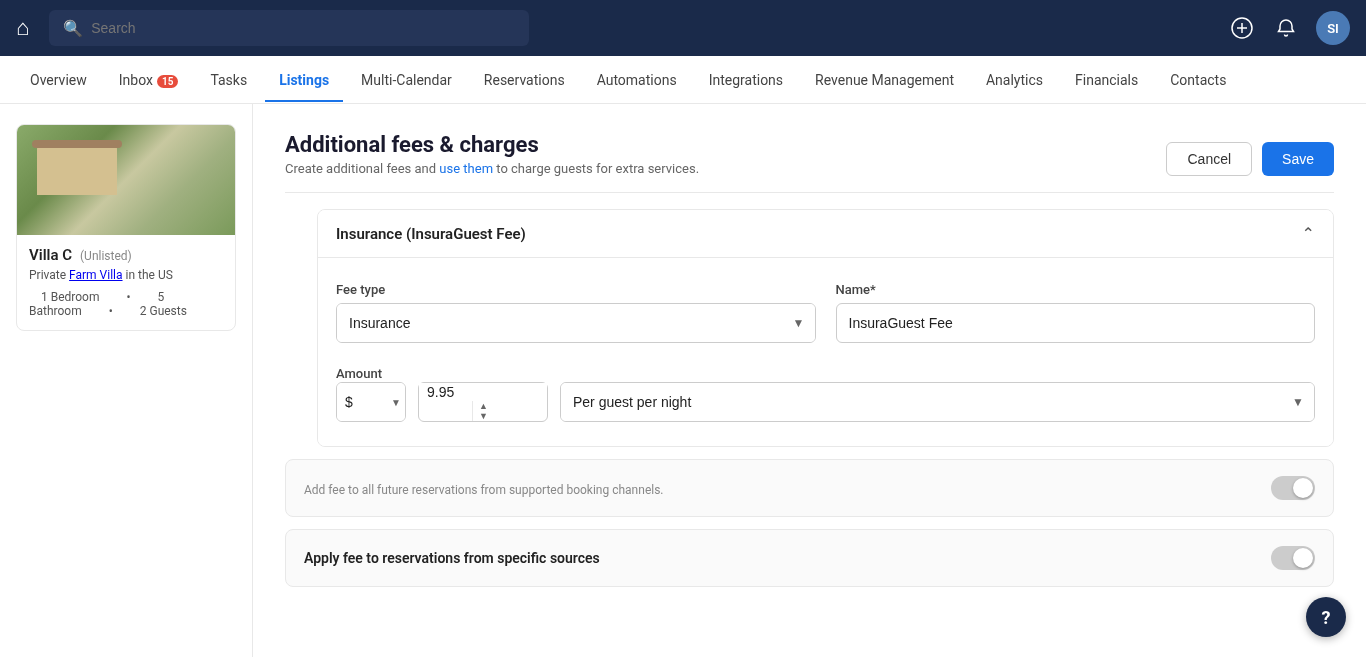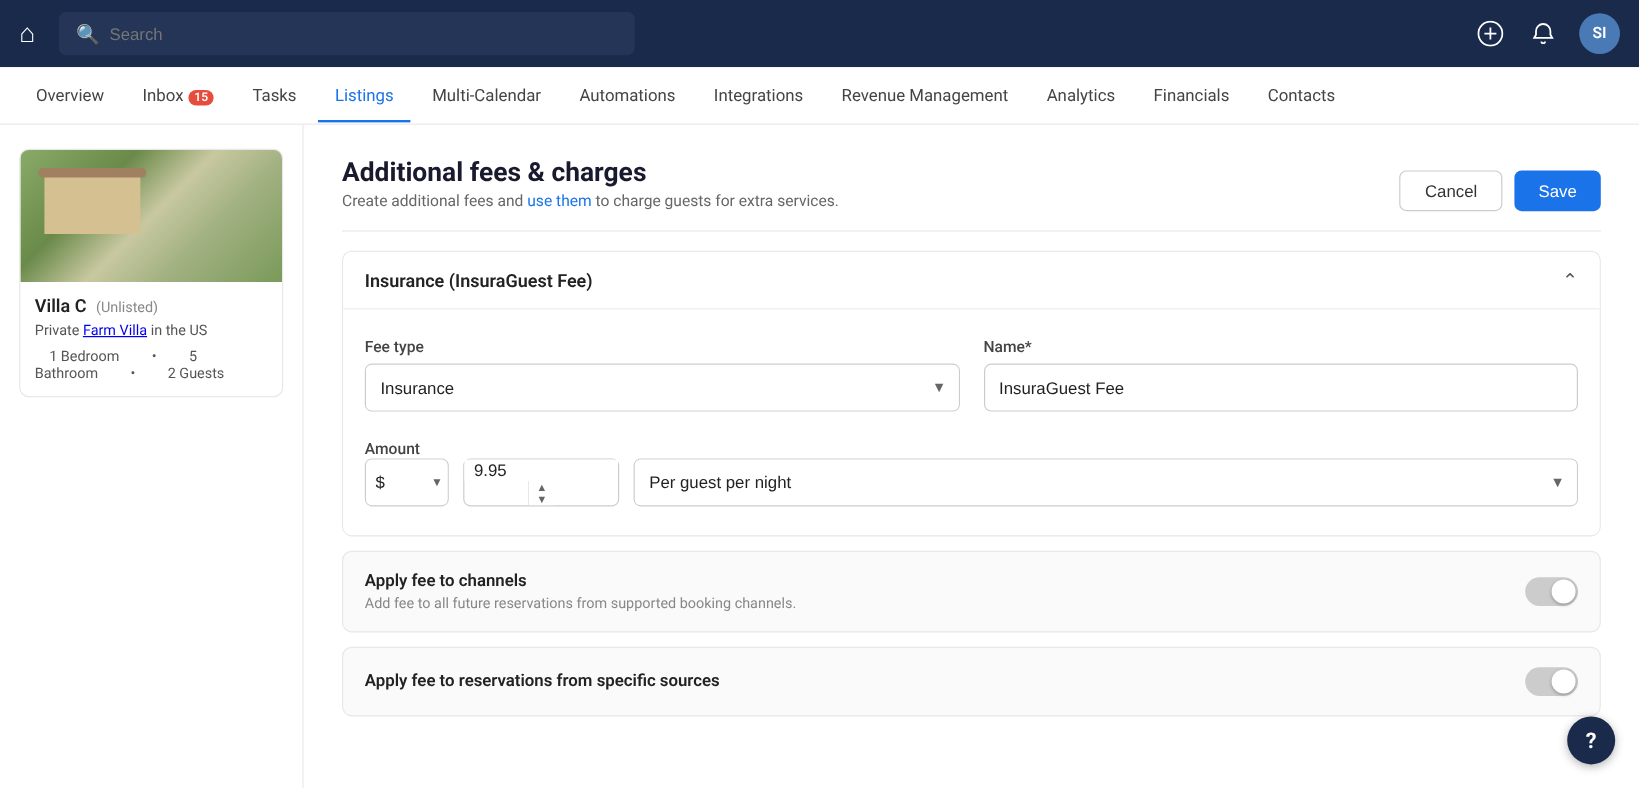--- a/index.html
+++ b/index.html
@@ -84,21 +84,21 @@
     .nav-item {
       padding: 14px 14px;
       font-size: 14px;
       color: #444;
       cursor: pointer;
       position: relative;
       white-space: nowrap;
     }
     .nav-item.active {
       color: #1a73e8;
-      font-weight: 400;
+      font-weight: 700;
     }
     .nav-item.active::after {
       content: '';
       position: absolute;
       bottom: 0;
       left: 0;
       right: 0;
       height: 2px;
       background: #1a73e8;
     }
@@ -250,20 +250,21 @@
       border: none;
       border-top: 1px solid #e8e8e8;
       margin: 16px 0;
     }
 
     
     .fee-section {
       border: 1px solid #e8e8e8;
       border-radius: 8px;
       overflow: hidden;
+      margin-left: 32px;
     }
     .fee-section-header {
       display: flex;
       align-items: center;
       justify-content: space-between;
       padding: 14px 18px;
       background: white;
       cursor: pointer;
       border-bottom: 1px solid #e8e8e8;
     }
@@ -530,20 +531,21 @@
 </div>
 
 <nav class="nav-menu">
   <div class="nav-item">Overview</div>
   <div class="nav-item">
     <span>Inbox</span><span class="nav-badge">15</span>
   </div>
   <div class="nav-item">Tasks</div>
   <div class="nav-item active">Listings</div>
   <div class="nav-item">Multi-Calendar</div>
+  <div class="nav-item">Reservations</div>
   <div class="nav-item">Automations</div>
   <div class="nav-item">Integrations</div>
   <div class="nav-item">Revenue Management</div>
   <div class="nav-item">Analytics</div>
   <div class="nav-item">Financials</div>
   <div class="nav-item">Contacts</div>
 </nav>
 
 <div class="main-layout">
 
@@ -640,21 +642,20 @@
               </div>
             </div>
           </div>
 
         </div>
       </div>
 
       <div class="toggle-section">
         <div class="toggle-row">
           <div>
-            <div class="toggle-title">Apply fee to channels</div>
             <div class="toggle-subtitle">Add fee to all future reservations from supported booking channels.</div>
           </div>
           <div class="toggle"></div>
         </div>
       </div>
 
       <div class="toggle-section" style="margin-top:12px;">
         <div class="toggle-row">
           <div>
             <div class="toggle-title">Apply fee to reservations from specific sources</div>

